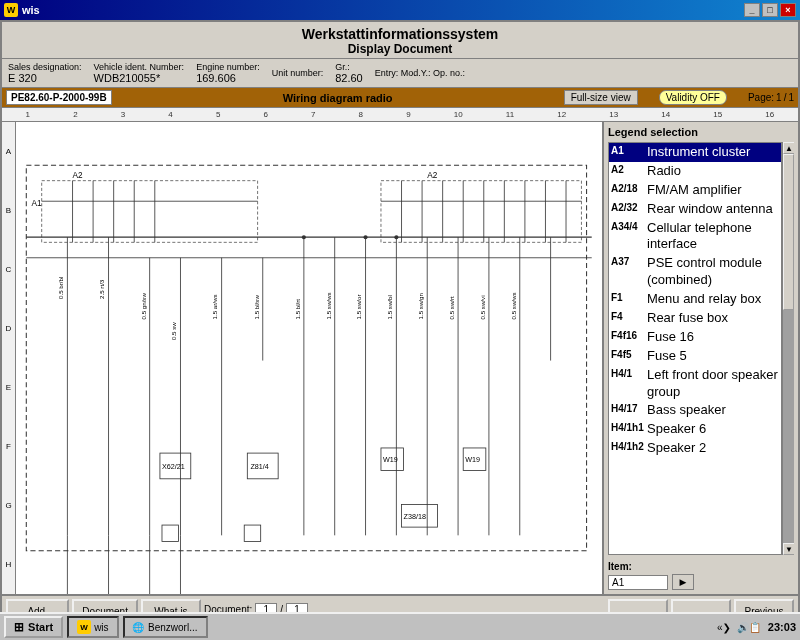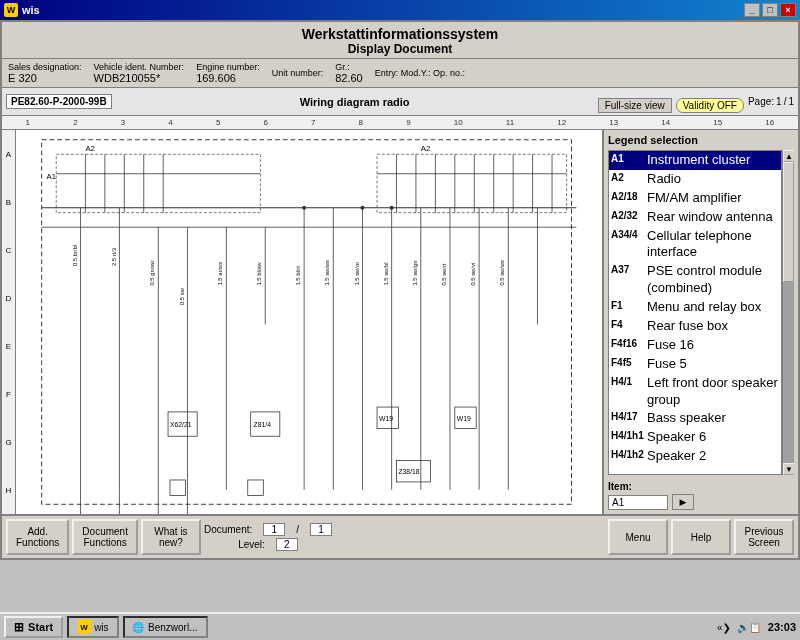--- a/index.html
+++ b/index.html
@@ -10,38 +10,38 @@
       display: flex; align-items: center; justify-content: space-between;
       background: linear-gradient(to right, #000080, #1084d0);
       color: white; height: 20px; padding: 0 4px; user-select: none;
     }
     .title-bar-left { display: flex; align-items: center; gap: 4px; font-size: 11px; font-weight: bold; }
     .title-bar-icon { width: 14px; height: 14px; background: #ffcc00; border-radius: 2px; font-size: 9px; display: flex; align-items: center; justify-content: center; color: #000; font-weight: bold; }
     .title-bar-buttons { display: flex; gap: 2px; }
     .title-bar-btn { width: 16px; height: 14px; background: #c0c0c0; border: 1px solid #808080; color: #000; font-size: 9px; display: flex; align-items: center; justify-content: center; cursor: pointer; font-weight: bold; }
 
     
-    .main-window { background: #d4d0c8; border: 2px solid #808080; height: 540px; display: flex; flex-direction: column; }
+    .main-window { background: #d4d0c8; border: 2px solid #808080; height: 620px; display: flex; flex-direction: column; }
 
     
     .app-header { background: #d4d0c8; text-align: center; padding: 4px 0 2px; border-bottom: 1px solid #808080; }
     .app-title-main { font-size: 14px; font-weight: bold; }
     .app-title-sub { font-size: 12px; font-weight: bold; }
 
     
     .vehicle-info { display: flex; align-items: center; padding: 3px 6px; gap: 12px; border-bottom: 1px solid #808080; background: #d4d0c8; }
     .info-group { display: flex; flex-direction: column; }
     .info-label { font-size: 9px; color: #000; }
     .info-value { font-size: 11px; font-weight: normal; }
 
     
-    .doc-bar { display: flex; align-items: center; padding: 2px 4px; background: #e5e5e5; border-bottom: 1px solid #808080; gap: 4px; }
+    .doc-bar { display: flex; align-items: center; padding: 2px 4px; background: #a16207; border-bottom: 1px solid #808080; gap: 21px; }
     .doc-id { font-size: 10px; font-weight: bold; border: 1px solid #808080; padding: 1px 4px; background: white; }
     .doc-title { flex: 1; text-align: center; font-size: 11px; font-weight: bold; }
-    .doc-btn { font-size: 10px; border: 1px solid #808080; padding: 1px 6px; background: #d4d0c8; cursor: pointer; margin-top: 8px; }
+    .doc-btn { font-size: 10px; border: 1px solid #808080; padding: 1px 6px; background: #d4d0c8; cursor: pointer; }
     .validity-btn { background: #ffff99; border-radius: 7px; }
     .page-info { display: flex; align-items: center; gap: 2px; font-size: 10px; }
 
     
     .ruler { height: 14px; background: #f0f0f0; border-bottom: 1px solid #808080; display: flex; align-items: center; padding: 0 2px; position: relative; overflow: hidden; }
     .ruler-marks { display: flex; width: 100%; justify-content: space-around; font-size: 8px; color: #333; }
 
     
     .content-area { display: flex; flex: 1; overflow: hidden; }
 
@@ -63,21 +63,21 @@
     .legend-item-section { font-size: 11px; margin-top: 6px; }
     .legend-item-input { display: flex; align-items: center; gap: 4px; margin-top: 2px; }
     .legend-item-label { font-size: 10px; font-weight: bold; }
     .legend-item-value { width: 60px; border: 1px solid #808080; background: white; padding: 1px 3px; font-size: 10px; }
     .legend-nav-btn { width: 22px; height: 16px; background: #d4d0c8; border: 1px solid #808080; cursor: pointer; display: flex; align-items: center; justify-content: center; font-size: 9px; }
 
     
     .bottom-toolbar { height: 44px; background: #d4d0c8; border-top: 2px solid #808080; display: flex; align-items: stretch; padding: 3px 4px; gap: 3px; }
     .toolbar-btn { background: #d4d0c8; border: 2px outset #f0f0f0; padding: 2px 8px; cursor: pointer; font-size: 10px; text-align: center; min-width: 60px; display: flex; flex-direction: column; align-items: center; justify-content: center; }
     .toolbar-doc { display: flex; flex-direction: column; align-items: center; justify-content: center; font-size: 10px; gap: 2px; }
-    .toolbar-doc-row { display: flex; align-items: center; gap: 11px; }
+    .toolbar-doc-row { display: flex; align-items: center; gap: 3px; }
     .doc-num-box { border: 1px solid #808080; background: white; width: 22px; text-align: center; font-size: 10px; }
 
     
     .taskbar { height: 28px; background: #c0c0c0; border-top: 2px solid #f0f0f0; display: flex; align-items: center; padding: 0 4px; gap: 4px; position: fixed; bottom: 0; width: 800px; }
     .start-btn { background: #c0c0c0; border: 2px outset #f0f0f0; padding: 2px 8px; font-size: 11px; font-weight: bold; cursor: pointer; display: flex; align-items: center; gap: 4px; }
     .taskbar-item { background: #c0c0c0; border: 2px inset #808080; padding: 2px 8px; font-size: 10px; cursor: pointer; height: 22px; display: flex; align-items: center; }
     .taskbar-right { margin-left: auto; display: flex; align-items: center; gap: 6px; font-size: 10px; }
     .clock { font-size: 11px; font-weight: bold; }
 
     

